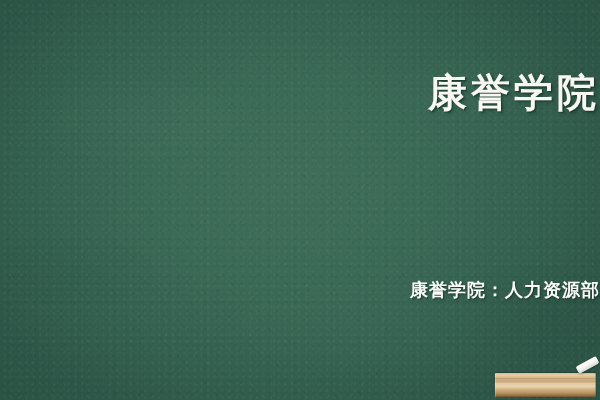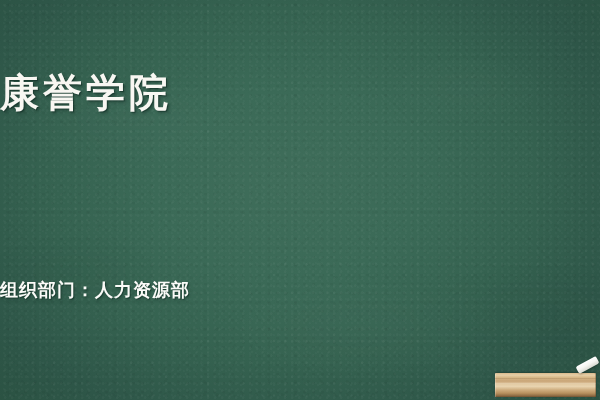--- a/index.html
+++ b/index.html
@@ -58,21 +58,21 @@
       radial-gradient(ellipse 34% 20% at 22% 30%, rgba(255,255,255,.035), transparent 70%),
       radial-gradient(ellipse 26% 16% at 78% 22%, rgba(255,255,255,.028), transparent 70%),
       radial-gradient(ellipse 40% 22% at 60% 82%, rgba(255,255,255,.03), transparent 72%),
       radial-gradient(ellipse 22% 14% at 12% 68%, rgba(0,0,0,.05), transparent 70%),
       radial-gradient(ellipse 30% 18% at 90% 78%, rgba(0,0,0,.055), transparent 72%);
   }
   
   .content {
     position: absolute;
     inset: 0;
-    text-align: left;
+    text-align: right;
   }
   .title-line {
     position: absolute;
     left: 0;
     right: 0;
     color: #f8f7f2;
     font-weight: bold;
     letter-spacing: 2px;
     white-space: nowrap;
     text-shadow:
@@ -167,21 +167,21 @@
 <body>
 
 <div id="slide">
 
   <div class="board-vignette"></div>
   <div class="board-noise"></div>
   <div class="board-smudge"></div>
 
   <div class="content">
     <div class="title-line" id="title-line-1">康誉学院</div>
-    <div id="subtitle">组织部门：人力资源部</div>
+    <div id="subtitle">康誉学院：人力资源部</div>
   </div>
 
   <div class="chalk-ledge">
     <div class="ledge-shadow"></div>
     <div class="ledge-body">
       <div class="ledge-grain"></div>
     </div>
   </div>
   <div class="chalk-stick"></div>
 

